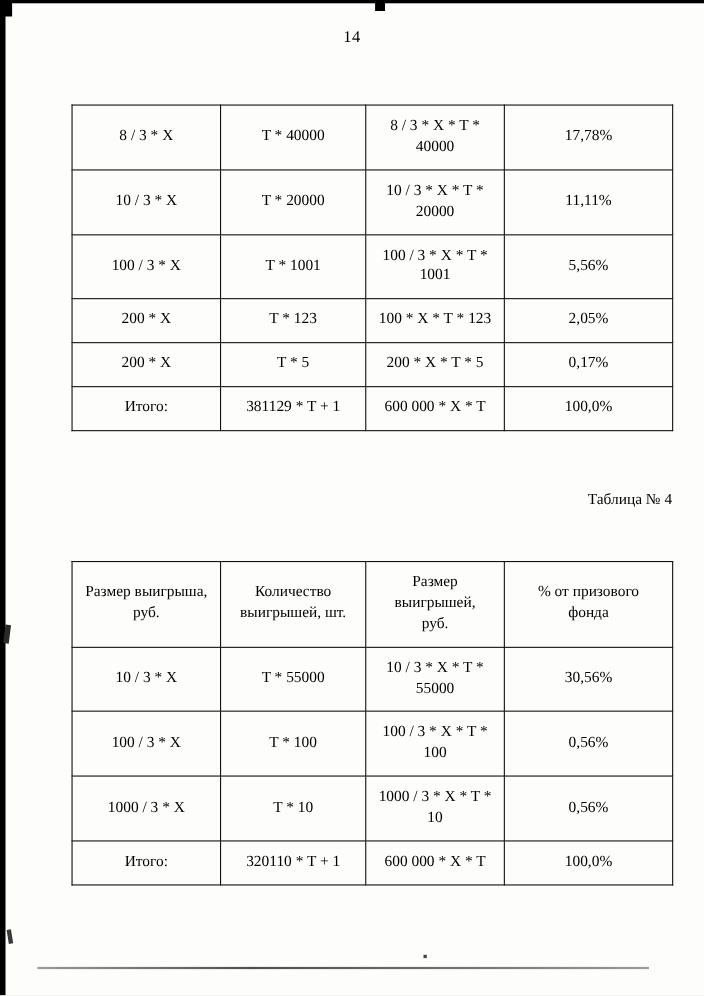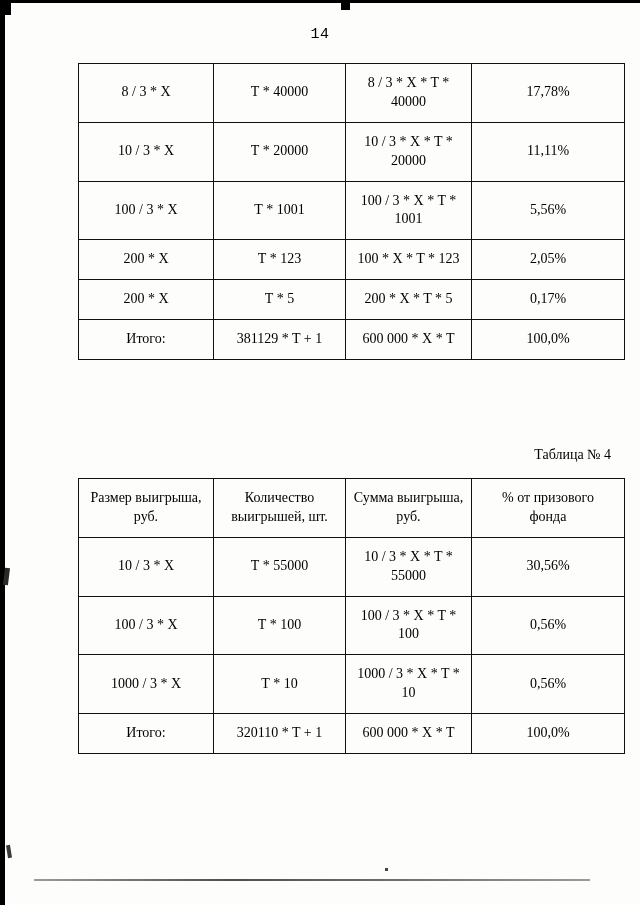--- a/index.html
+++ b/index.html
@@ -11,27 +11,28 @@
   }
   .page {
     position: relative;
     width: 640px; height: 905px;
     background: #fdfdfc;
     overflow: hidden;
   }
   .page-number {
     position: absolute; top: 26px; left: 0;
     width: 100%; text-align: center;
-    font-size: 15px; letter-spacing: 0.5px; font-family: Liberation Mono, monospace;
+    font-size: 15px; letter-spacing: 0.5px;
   }
   table.t {
-    position: absolute; left: 78px;
+    position: absolute; left: 65px;
     width: 546px;
     border-collapse: collapse;
     table-layout: fixed;
+    margin-top: 32px;
   }
   .t1 { top: 63px; }
   .t2 { top: 478px; }
   .t col.c1 { width: 135px; }
   .t col.c2 { width: 132px; }
   .t col.c3 { width: 126px; }
   .t col.c4 { width: 153px; }
   .t td, .t th {
     border: 1px solid #111;
     text-align: center;
@@ -135,21 +136,21 @@
         <col class="c2">
         <col class="c3">
         <col class="c4">
       </colgroup>
     <thead>
       <tr>
         <th>Размер выигрыша,
 руб.</th>
         <th>Количество
 выигрышей, шт.</th>
-        <th>Сумма выигрыша,
+        <th>Размер выигрышей,
 руб.</th>
         <th>% от призового
 фонда</th>
       </tr>
     </thead>
     <tbody>
       <tr>
         <td>10 / 3 * X</td>
         <td>T * 55000</td>
         <td>10 / 3 * X * T *

